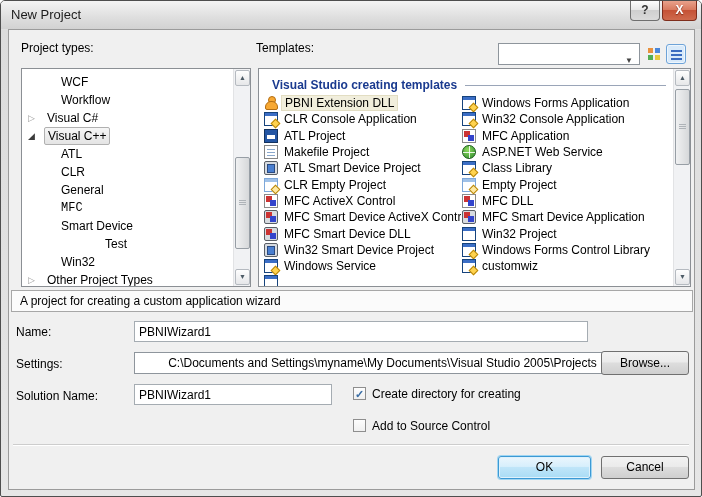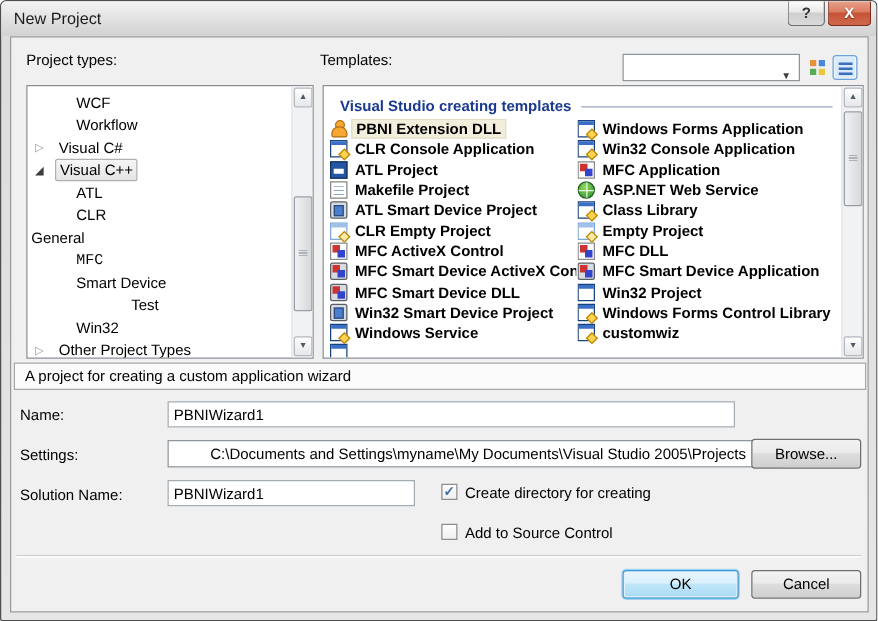--- a/index.html
+++ b/index.html
@@ -52,21 +52,21 @@
   .tlbl { padding:1px 3px; }
   .tlbl.sel { border:1px solid #b0b0b0; border-radius:2px; background:linear-gradient(180deg,#f6f6f6,#e4e4e4); }
   
   .tpl-header { position:absolute; left:13px; top:9px; right:24px; display:flex; align-items:center; }
   .tpl-header .txt { font-size:12px; font-weight:bold; color:#1a3a8f; white-space:nowrap; }
   .tpl-header .rule { flex:1; height:1px; background:#9aa5b8; margin-left:8px; }
   .tpl-col { position:absolute; top:26px; bottom:0; overflow:hidden; }
   .tpl-col.left { left:5px; width:197px; }
   .tpl-col.right { left:203px; width:212px; }
   .mrow { height:16.3px; display:flex; align-items:center; font-size:12px; white-space:nowrap; }
-  .mlbl { padding:0 3px; margin-left:3px;font-weight:bold; }
+  .mlbl { padding:0 3px; margin-left:3px; }
   .mlbl.sel { background:#f1eedc; border:1px solid #e2ddc2; padding:0 3px; }
   
   .ti { position:relative; display:inline-block; width:14px; height:14px; flex:0 0 14px; }
   .i-win,.i-winspark,.i-winpale,.i-wand { border:1px solid #16437c; background:#fff; }
   .i-win::before,.i-winspark::before,.i-wand::before { content:""; position:absolute; left:0; right:0; top:0; height:3px; background:#3b6ec6; }
   .i-winpale { border-color:#7da7d9; }
   .i-winpale::before { content:""; position:absolute; left:0; right:0; top:0; height:3px; background:#9fc1e8; }
   .i-winspark::after,.i-wand::after,.i-winpale::after { content:""; position:absolute; right:-2px; bottom:-2px; width:5px; height:5px;
       background:#ffd34e; border:1px solid #b8860b; transform:rotate(45deg); }
   .i-winpale::after { background:#ffe9a0; }
@@ -151,21 +151,21 @@
         <div class="trow" style="padding-left: 6px;">
           <span class="tarrow expanded">◢</span>
           <span class="tlbl sel">Visual C++</span>
         </div>
         <div class="trow" style="padding-left: 36px;">
           <span class="tlbl">ATL</span>
         </div>
         <div class="trow" style="padding-left: 36px;">
           <span class="tlbl">CLR</span>
         </div>
-        <div class="trow" style="">
+        <div class="trow" style="padding-left: 36px;">
           <span class="tlbl">General</span>
         </div>
         <div class="trow" style="padding-left: 36px; font-family: Liberation Mono, monospace;">
           <span class="tlbl">MFC</span>
         </div>
         <div class="trow" style="padding-left: 36px;">
           <span class="tlbl">Smart Device</span>
         </div>
         <div class="trow" style="padding-left: 36px; margin-left: 44px;">
           <span class="tlbl">Test</span>

